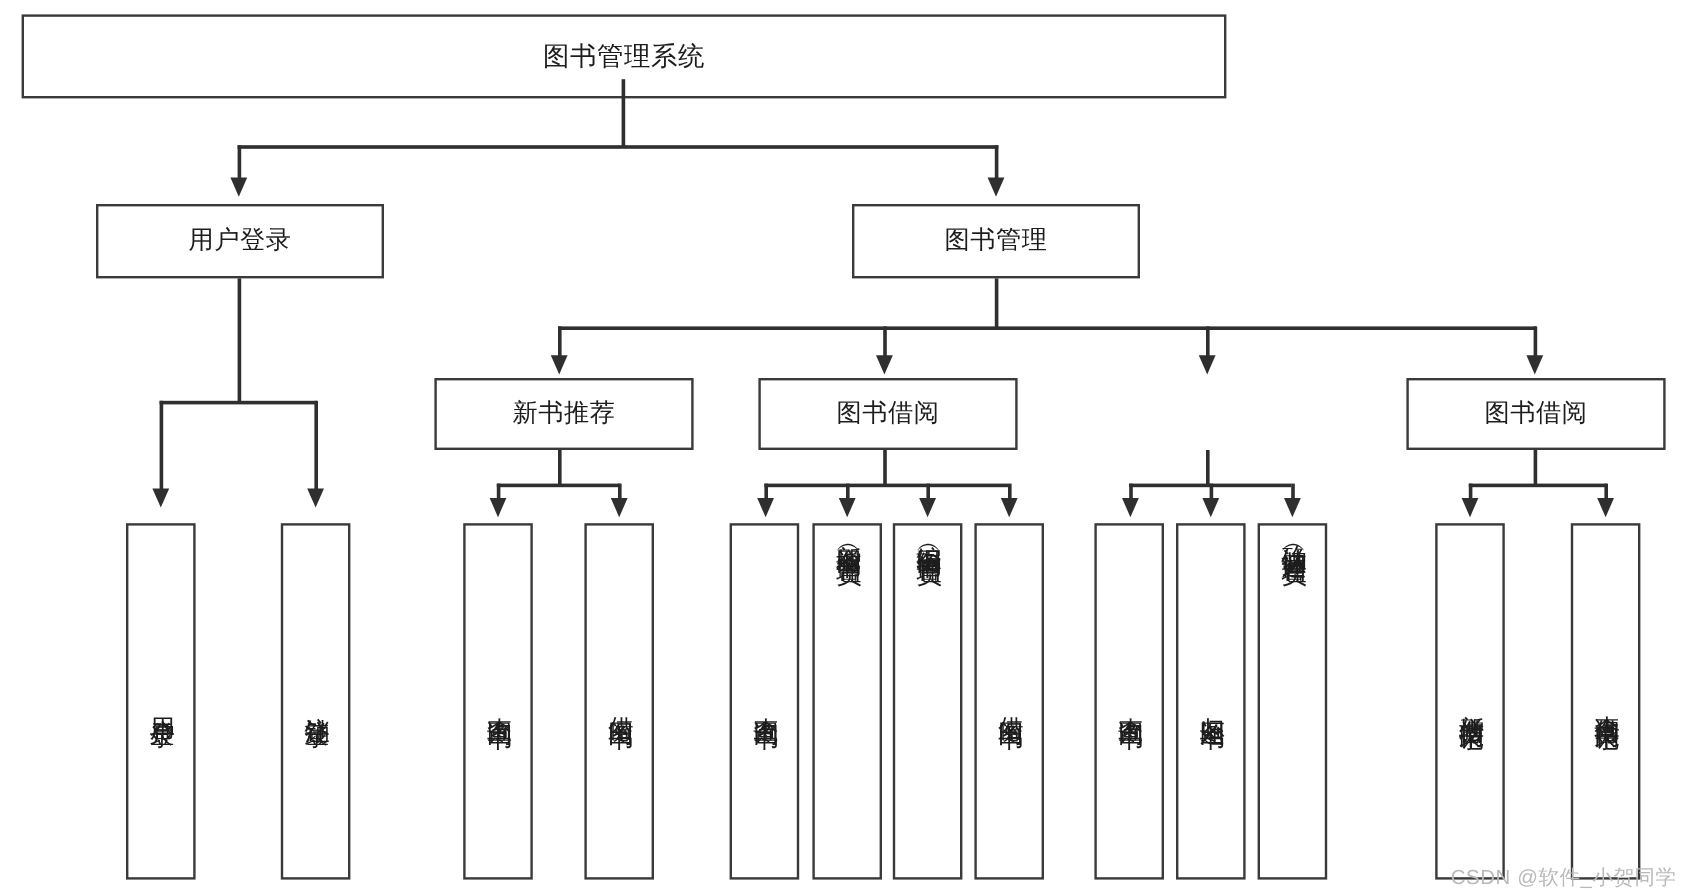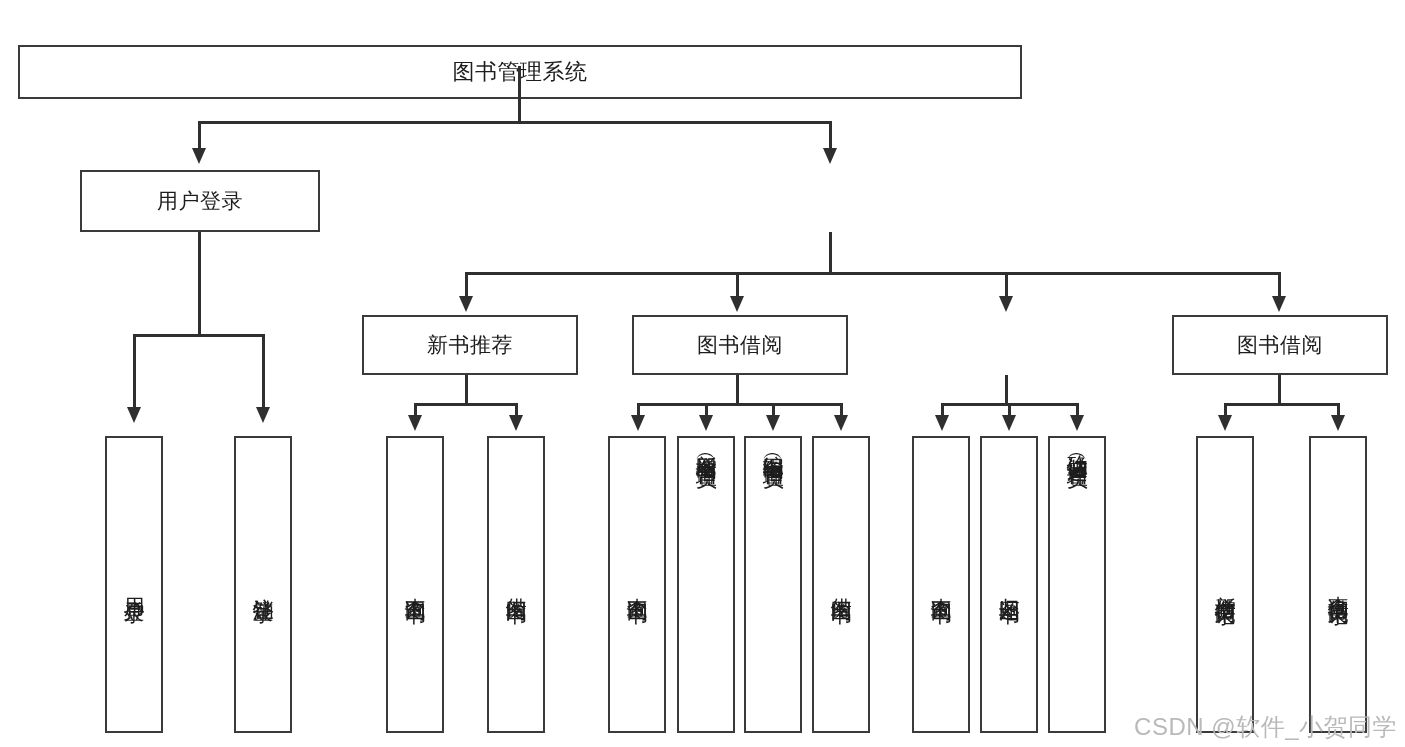--- a/index.html
+++ b/index.html
@@ -63,47 +63,50 @@
     width:0;height:0;
     border-left:7px solid transparent;
     border-right:7px solid transparent;
     border-top:16px solid #2f2f2f;
   }
   
   #watermark{
     position:absolute;
     right:8px;
     bottom:4px;
-    font-size:24px;
+    font-size:17px;
     color:#b9b9b9;
     white-space:nowrap;
     letter-spacing:.5px;
     pointer-events:none;
   }
 </style>
 </head>
 <body>
 
 <div id="canvas">
 
-  <div class="node root" style="left:18px;top:12px;width:1004px;height:54px;margin-top:33px;">
+  <div class="node root" style="left:18px;top:12px;width:1004px;height:70px;">
     <span class="label">图书管理系统</span>
   </div>
 
   <div class="conn v" style="left:518px;top:66px;height:56px;"></div>
 
   <div class="conn h" style="left:198px;top:121px;width:634px;"></div>
 
   <div class="conn v" style="left:198px;top:121px;height:30px;"></div>
   <div class="arrow" style="left:192px;top:148px;"></div>
   <div class="conn v" style="left:829px;top:121px;height:30px;"></div>
   <div class="arrow" style="left:823px;top:148px;"></div>
 
   <div class="node" style="left:80px;top:170px;width:240px;height:62px;">
     <span class="label">用户登录</span>
+  </div>
+  <div class="node" style="left:710px;top:170px;width:240px;height:62px;">
+    <span class="label">图书管理</span>
   </div>
 
   <div class="conn v" style="left:198px;top:232px;height:104px;"></div>
   <div class="conn h" style="left:133px;top:334px;width:131px;"></div>
   <div class="conn v" style="left:133px;top:334px;height:75px;"></div>
   <div class="arrow" style="left:127px;top:407px;"></div>
   <div class="conn v" style="left:262px;top:334px;height:75px;"></div>
   <div class="arrow" style="left:256px;top:407px;"></div>
 
   <div class="node leaf center-v" style="left:105px;top:436px;width:58px;height:297px;">

